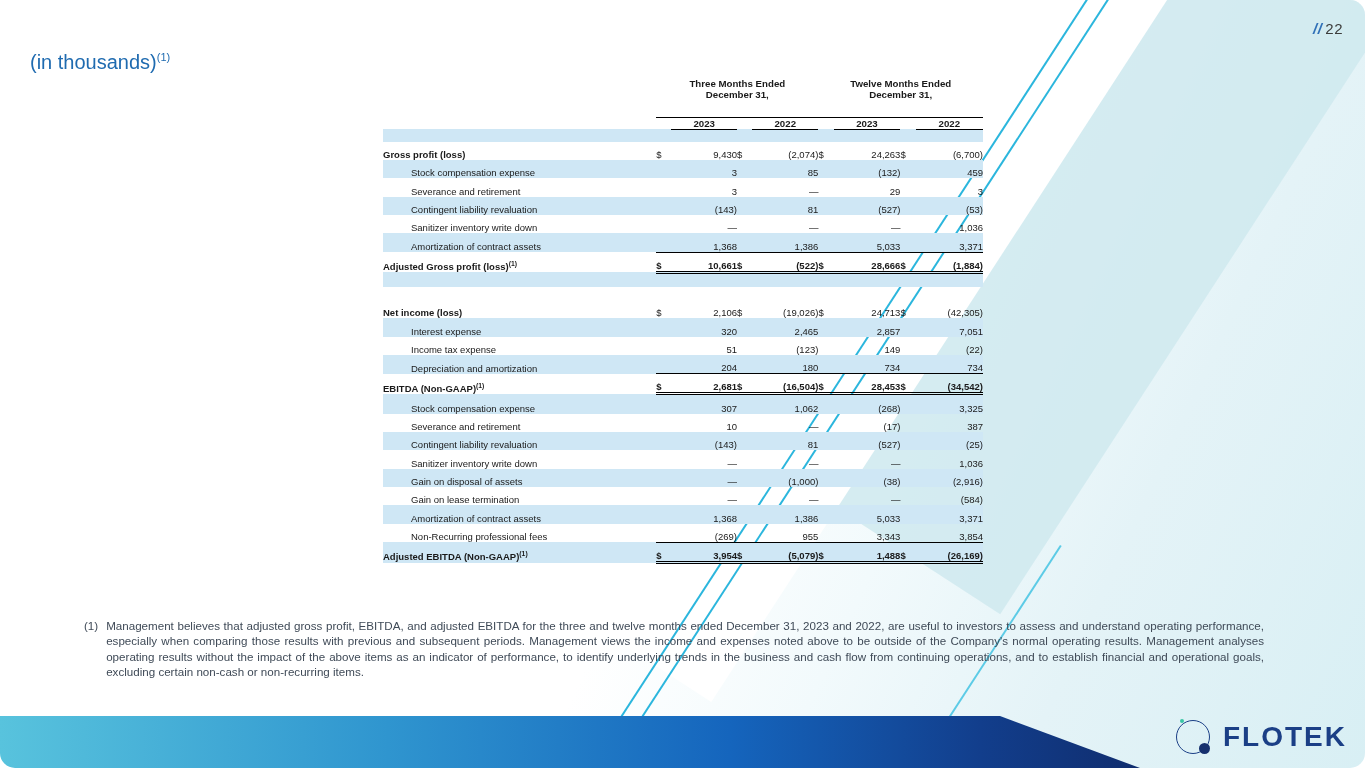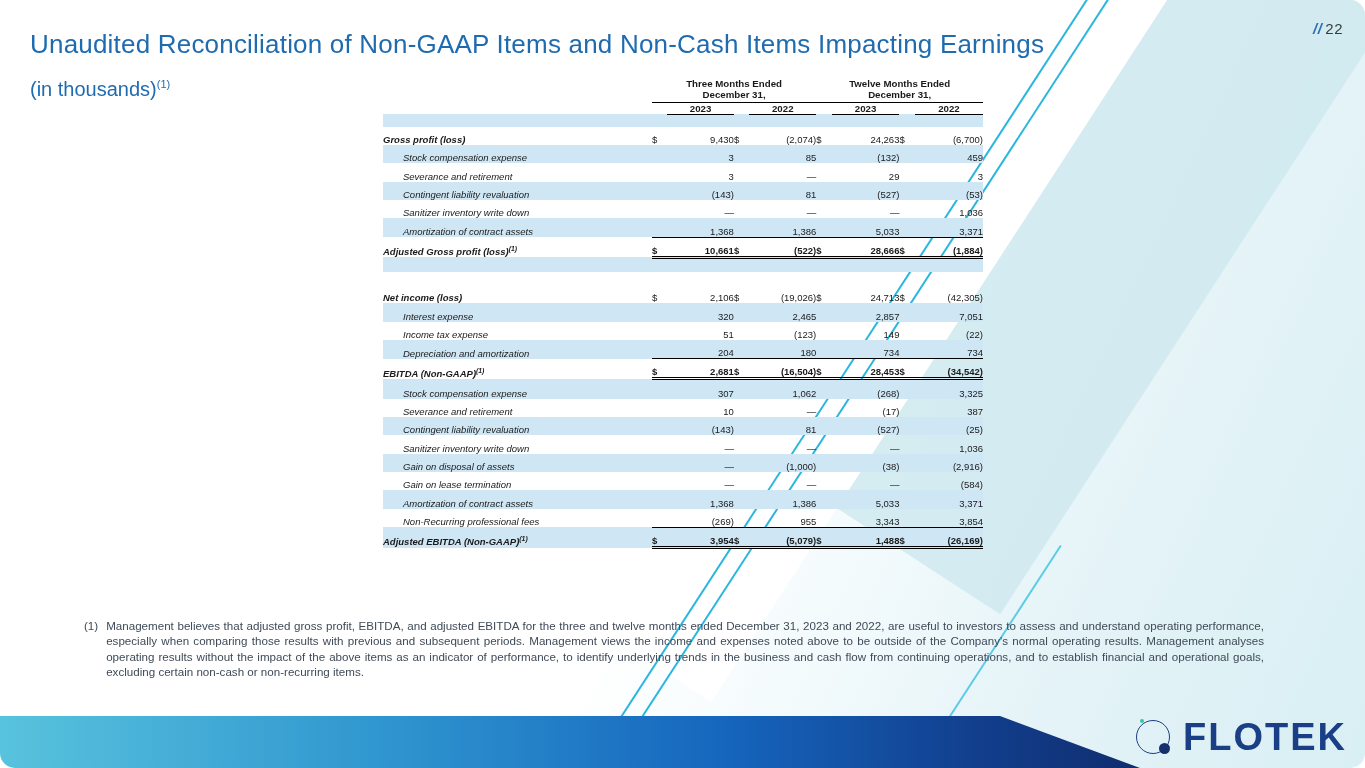--- a/index.html
+++ b/index.html
@@ -135,40 +135,40 @@
   .hdr-group {
     font-weight: bold;
     font-size: 9.7px;
     text-align: center;
     line-height: 1.18;
     padding-bottom: 1px;
   }
   .hdr-group .und {
     display: block;
     border-bottom: 1px solid #000;
-    padding-bottom: 1px;
+    padding-bottom: 16px;
   }
   .hdr-year {
     font-weight: bold;
     font-size: 9.7px;
     border-bottom: 1px solid #000;
     padding-bottom: 1px;
   }
   .spacer-row td { height: 12px; }
   .band td { background: #cfe7f5; }
   .gap-row td { height: 13px; }
   .gap-row.band td { background: #cfe7f5; }
 
   tr.row td { height: 18.3px; }
   td.lbl {
     padding-left: 3px;
     width: 258px;
   }
-  td.lbl.bold { font-weight: bold; font-style: italic; }
-  td.lbl.indent { padding-left: 20px; font-style: italic; }
+  td.lbl.bold { font-weight: bold; }
+  td.lbl.indent { padding-left: 28px; }
   td.lbl sup { font-size: 6.8px; vertical-align: super; }
 
   td.cur {
     width: 16px;
     text-align: left;
     padding-left: 2px;
   }
   td.val {
     text-align: right;
     padding-right: 3px;
@@ -247,21 +247,21 @@
     background: #39c6a6;
   }
   .logo-dot-lg {
     position: absolute;
     right: 3px; bottom: 3px;
     width: 11px; height: 11px;
     border-radius: 50%;
     background: #16306e;
   }
   .logo-text {
-    font-size: 38px;
+    font-size: 28px;
     font-weight: bold;
     color: #1b3f86;
     letter-spacing: 2px;
   }
 </style>
 </head>
 <body>
 
 <div id="slide">
 
@@ -269,21 +269,20 @@
   <div class="wedge2"></div>
   <div class="diag diag-a"></div>
   <div class="diag diag-b"></div>
   <div class="diag diag-c"></div>
 
   <div class="page-num">
     <span class="slashes">//</span><span>22</span>
   </div>
 
   <div class="title-block">
-    <div class="title-main">Unaudited Reconciliation of Non-GAAP Items and Non-Cash Items Impacting Earnings</div>
     <div class="title-sub"><span>(in thousands)</span><sup>(1)</sup></div>
   </div>
 
   <div class="table-wrap">
     <table class="fin">
       <thead>
         <tr>
           <th></th>
           <th colspan="4" class="hdr-group">
             <span class="und">

